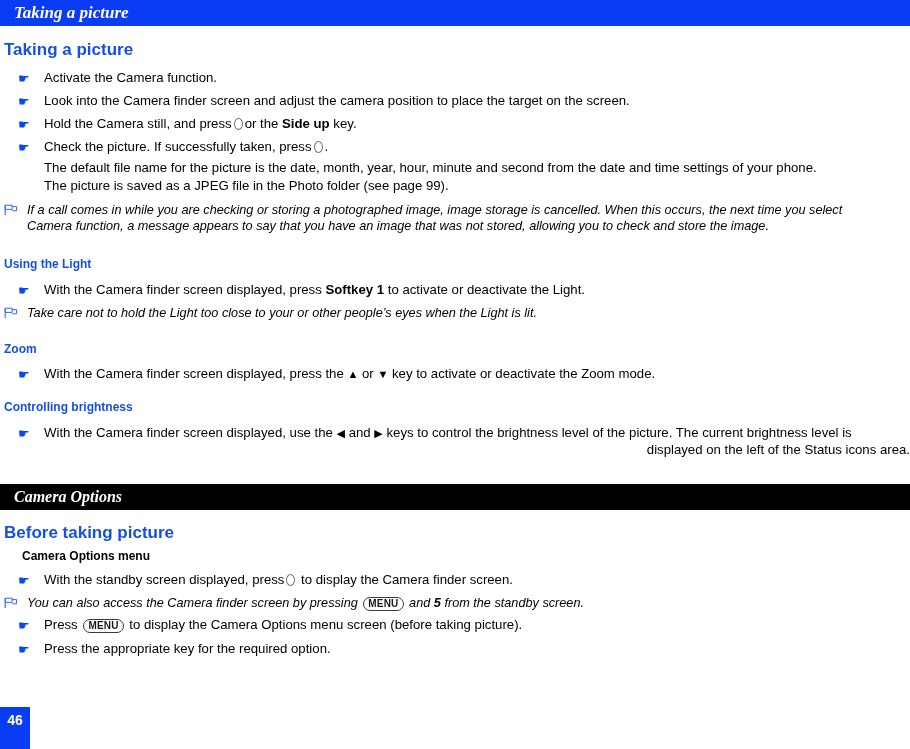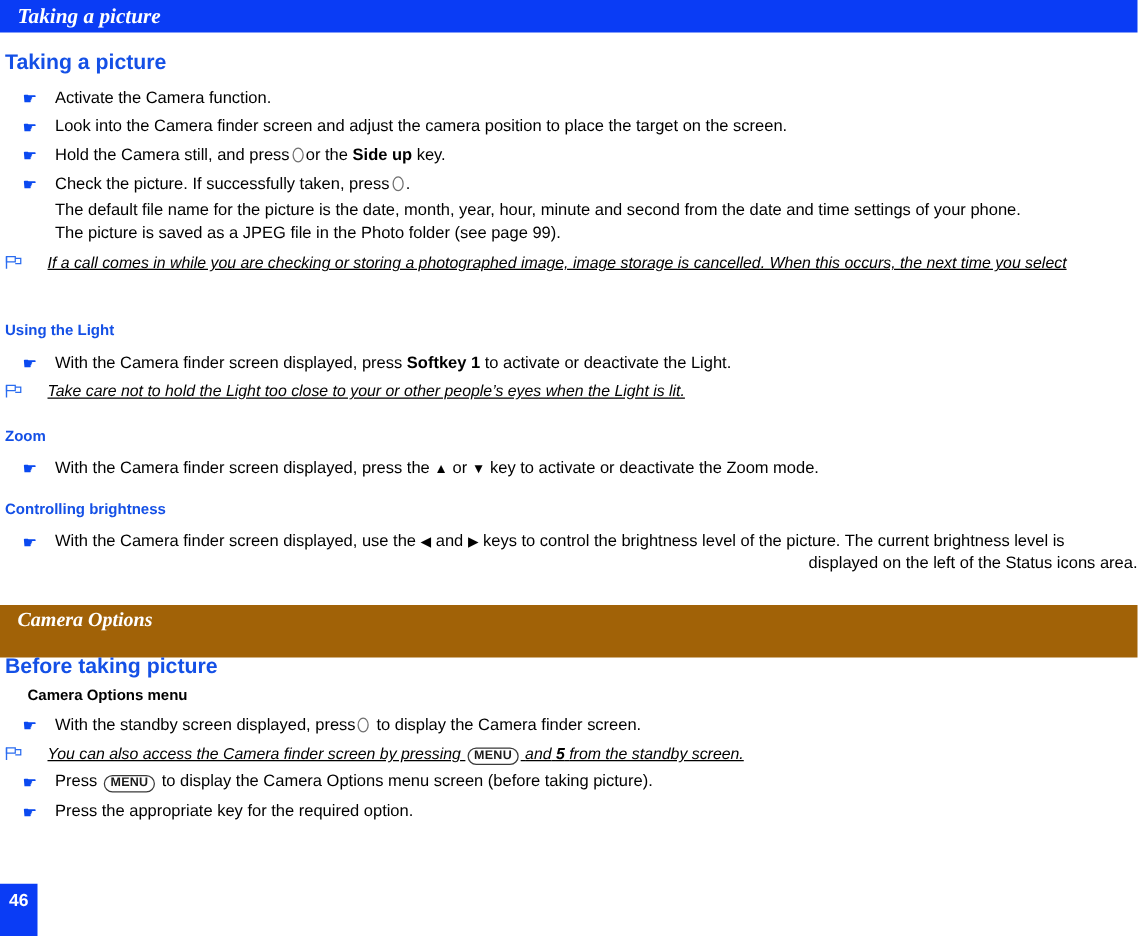--- a/index.html
+++ b/index.html
@@ -33,22 +33,22 @@
     padding-left: 14px;
     box-sizing: border-box;
     white-space: nowrap;
   }
 
   
   .section-bar {
     position: absolute;
     left: 0;
     width: 910px;
-    height: 42px;
-    background: #a16207;
+    height: 26px;
+    background: #000000;
     color: #ffffff;
     font-family: "Liberation Serif", serif;
     font-style: italic;
     font-weight: bold;
     font-size: 16px;
     line-height: 25px;
     padding-left: 14px;
     box-sizing: border-box;
     white-space: nowrap;
   }
@@ -115,22 +115,21 @@
   
   .note-row {
     padding-left: 4px;
     box-sizing: border-box;
     font-style: italic;
     font-size: 12.7px;
     line-height: 16px;
   }
   .note-row .ntxt {
     display: block;
-    padding-left: 34px;
-    text-decoration: underline;
+    padding-left: 23px;
   }
   .noteicon {
     position: absolute;
     left: 4px;
     top: 2px;
     width: 14px;
     height: 12px;
   }
 
   
@@ -215,20 +214,21 @@
 <div class="row cont-row" style="top:160px;">The default file name for the picture is the date, month, year, hour, minute and second from the date and time settings of your phone.</div>
 <div class="row cont-row" style="top:178px;">The picture is saved as a JPEG file in the Photo folder (see page 99).</div>
 
 <div class="row note-row" style="top:202px;">
   <svg class="noteicon" viewBox="0 0 14 12">
     <path d="M1.2 1.2 L1.2 11" stroke="#2a6cf0" stroke-width="1.1" fill="none"></path>
     <path d="M1.2 1.2 L8.2 1.2 L8.2 5.4 L1.2 5.4 Z" stroke="#2a6cf0" stroke-width="1" fill="none"></path>
     <path d="M8.2 2.6 L12.6 2.6 L12.6 6.8 L8.2 6.8" stroke="#2a6cf0" stroke-width="1" fill="none"></path>
   </svg>
   <span class="ntxt">If a call comes in while you are checking or storing a photographed image, image storage is cancelled. When this occurs, the next time you select</span>
+  <span class="ntxt">Camera function, a message appears to say that you have an image that was not stored, allowing you to check and store the image.</span>
 </div>
 
 <div class="h2" style="top:255px;">Using the Light</div>
 
 <div class="row bullet-row" style="top:282px;">
   <span class="hand">☛</span>
   <span class="btxt"><span>With the Camera finder screen displayed, press</span> <b class="kb">Softkey 1</b> <span>to activate or deactivate the Light.</span></span>
 </div>
 
 <div class="row note-row" style="top:305px;">

